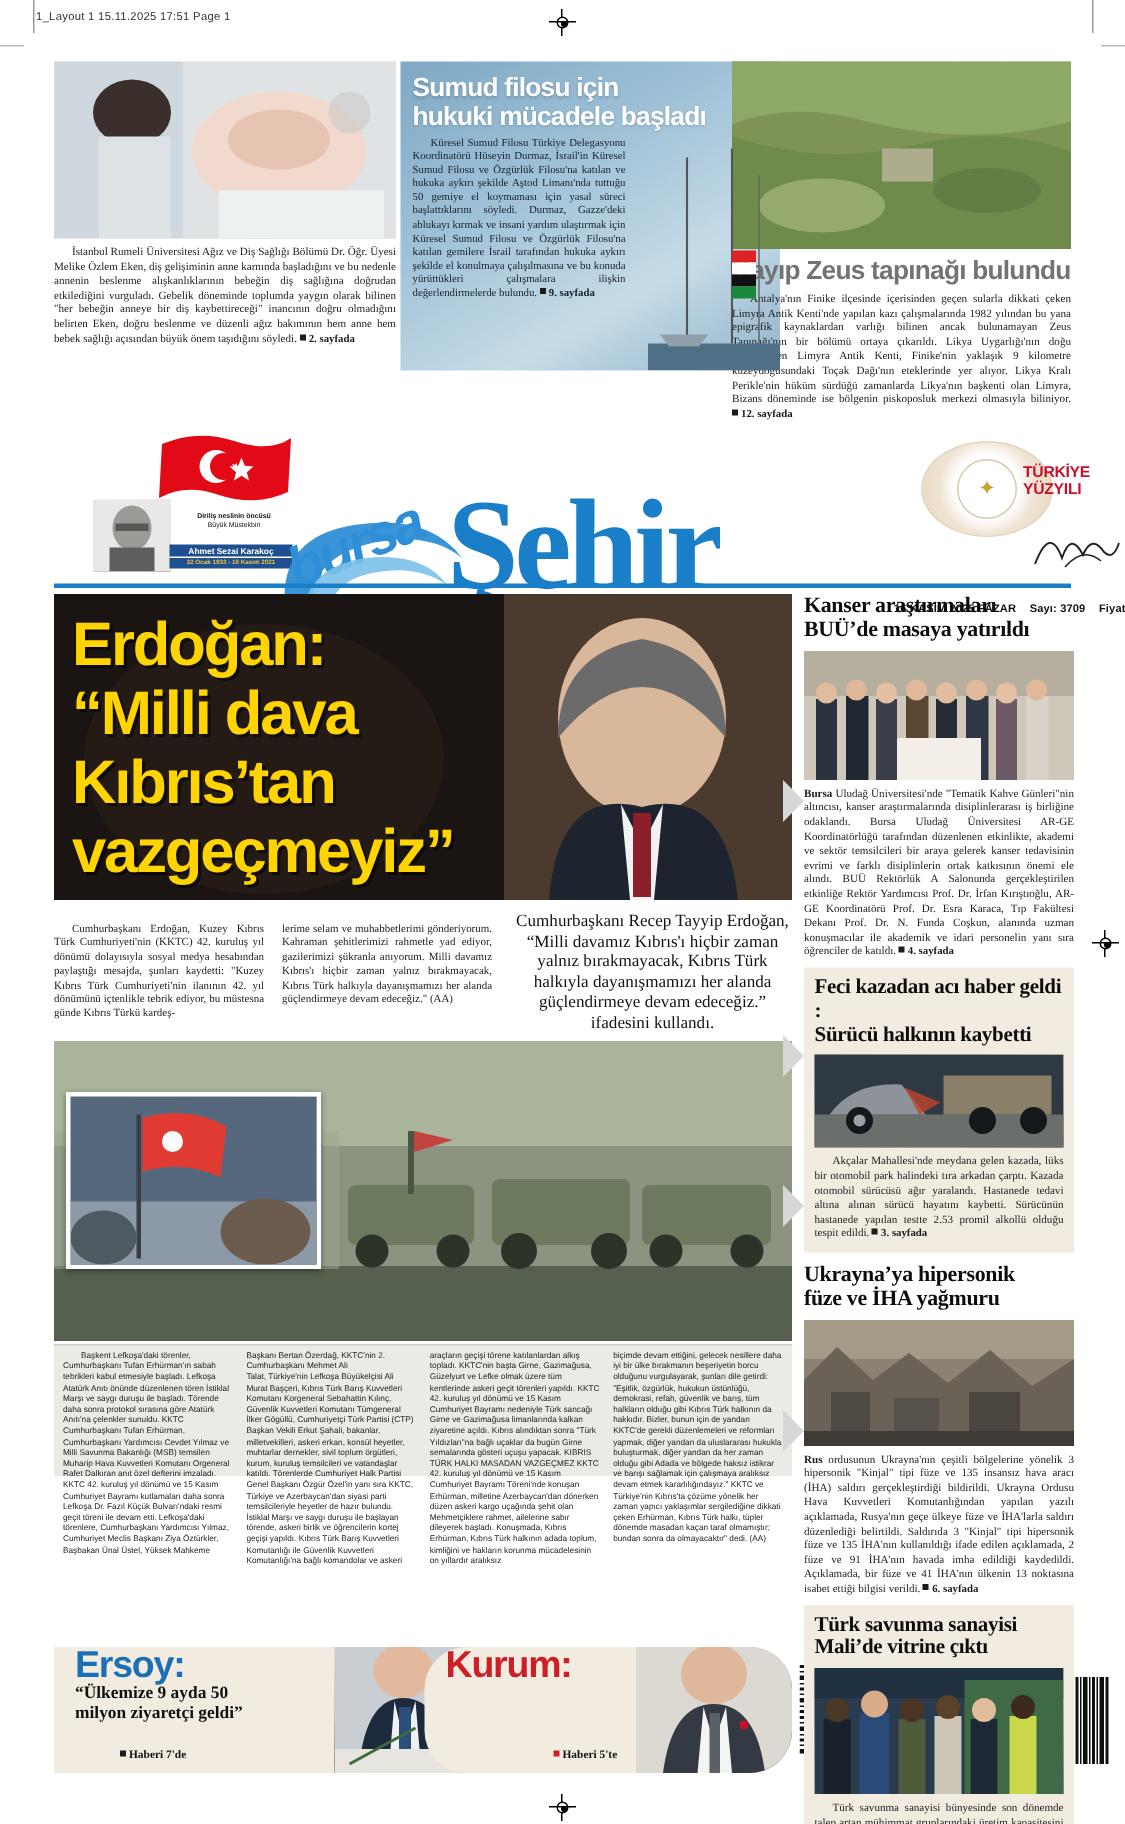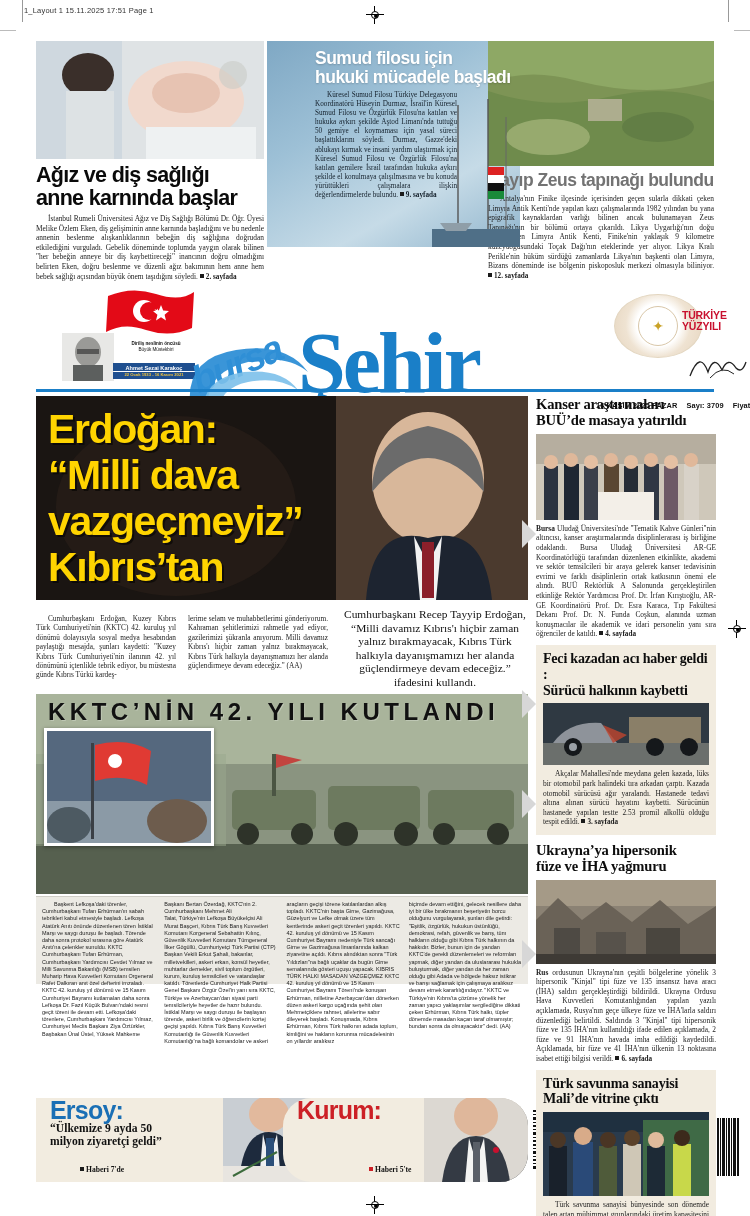--- a/index.html
+++ b/index.html
@@ -65,21 +65,20 @@
     font-weight:bold; font-size:21.5px; line-height:23px;
     letter-spacing:-.7px; margin-top:5px; color:#0a0a0a;
   }
   .t-left .body-text { margin-top:4px; width:228px; }
 
   
   .t-mid {
     position:absolute; left:267px; top:5px; width:253px; height:206px;
     background:linear-gradient(150deg,#7fa8c4 0%,#9dc0d6 35%,#c6dbe7 70%,#8fb4cc 100%);
     overflow:hidden;
-    padding-left:40px;
   }
   .t-mid .mh {
     font-family:"Liberation Sans", sans-serif;
     font-weight:bold; font-size:17.5px; line-height:19px; letter-spacing:-.5px;
     color:#ffffff; padding:8px 8px 0 8px; position:relative; z-index:3;
     text-shadow:0 1px 2px rgba(0,0,0,.18);
   }
   .t-mid .mt {
     position:relative; z-index:3;
     padding:4px 8px 0 8px; width:158px;
@@ -295,24 +294,20 @@
           <rect width="228" height="118" fill="#dfe3e5"></rect>
           <rect x="0" y="0" width="86" height="118" fill="#cfd8df"></rect>
           <ellipse cx="52" cy="34" rx="26" ry="22" fill="#3a2f2a"></ellipse>
           <rect x="30" y="50" width="48" height="68" fill="#dde2e4"></rect>
           <ellipse cx="150" cy="60" rx="58" ry="40" fill="#f1d9cd"></ellipse>
           <ellipse cx="150" cy="52" rx="34" ry="20" fill="#e7c3b2"></ellipse>
           <rect x="110" y="86" width="110" height="32" fill="#eef1f2"></rect>
           <circle cx="197" cy="34" r="14" fill="#c9ccc7" opacity=".6"></circle>
         </svg>
       </div>
-      <div class="headline">
-          <span style="display:block">Ağız ve diş sağlığı</span>
-          <span style="display:block">anne karnında başlar</span>
-        </div>
       <div class="body-text"><span class="indent"></span><span>İstanbul Rumeli Üniversitesi Ağız ve Diş Sağlığı Bölümü Dr. Öğr. Üyesi Melike Özlem Eken, diş gelişiminin anne karnında başladığını ve bu nedenle annenin beslenme alışkanlıklarının bebeğin diş sağlığına doğrudan etkilediğini vurguladı. Gebelik döneminde toplumda yaygın olarak bilinen "her bebeğin anneye bir diş kaybettireceği" inancının doğru olmadığını belirten Eken, doğru beslenme ve düzenli ağız bakımının hem anne hem bebek sağlığı açısından büyük önem taşıdığını söyledi.</span>
         <span class="pageref"><span class="sq"></span><span>2. sayfada</span></span>
       </div>
     </div>
 
     <div class="t-mid">
       <svg class="boat" viewBox="0 0 88 150">
         <rect width="88" height="150" fill="none"></rect>
         <line x1="26" y1="8" x2="26" y2="132" stroke="#555" stroke-width="1.4"></line>
         <line x1="56" y1="2" x2="56" y2="132" stroke="#555" stroke-width="1.4"></line>
@@ -417,22 +412,22 @@
         <ellipse cx="392" cy="82" rx="56" ry="66" fill="#d8b79a"></ellipse>
         <path d="M336 96 Q392 28 448 96 Q448 40 392 30 Q336 40 336 96 Z" fill="#6b6b6b"></path>
         <path d="M330 204 Q336 128 392 142 Q448 128 456 204 Z" fill="#1d2430"></path>
         <path d="M378 140 L392 168 L406 140 L400 204 L384 204 Z" fill="#f2f2f2"></path>
         <rect x="386" y="146" width="12" height="56" fill="#8b1f2a"></rect>
         <ellipse cx="140" cy="110" rx="120" ry="90" fill="#2b2019" opacity=".6"></ellipse>
       </svg>
       <div class="hero-title">
         <div>Erdoğan:</div>
         <div>“Milli dava</div>
+        <div>Kıbrıs’tan</div>
         <div>vazgeçmeyiz”</div>
-        <div>Kıbrıs’tan</div>
       </div>
     </div>
 
     <div class="deck">Cumhurbaşkanı Recep Tayyip Erdoğan, “Milli davamız Kıbrıs'ı hiçbir zaman yalnız bırakmayacak, Kıbrıs Türk halkıyla dayanışmamızı her alanda güçlendirmeye devam edeceğiz.” ifadesini kullandı.</div>
 
     <div class="lead-cols">
       <div class="body-text"><span class="indent"></span><span>Cumhurbaşkanı Erdoğan, Kuzey Kıbrıs Türk Cumhuriyeti'nin (KKTC) 42. kuruluş yıl dönümü dolayısıyla sosyal medya hesabından paylaştığı mesajda, şunları kaydetti: "Kuzey Kıbrıs Türk Cumhuriyeti'nin ilanının 42. yıl dönümünü içtenlikle tebrik ediyor, bu müstesna günde Kıbrıs Türkü kardeş-</span></div>
       <div class="body-text"><span>lerime selam ve muhabbetlerimi gönderiyorum. Kahraman şehitlerimizi rahmetle yad ediyor, gazilerimizi şükranla anıyorum. Milli davamız Kıbrıs'ı hiçbir zaman yalnız bırakmayacak, Kıbrıs Türk halkıyla dayanışmamızı her alanda güçlendirmeye devam edeceğiz." (AA)</span></div>
     </div>
 
@@ -451,21 +446,20 @@
             <circle cx="266" cy="140" r="11"></circle>
           <circle cx="310" cy="140" r="12"></circle>
             <circle cx="370" cy="140" r="12"></circle>
           <circle cx="408" cy="140" r="11"></circle>
             <circle cx="462" cy="140" r="11"></circle>
         </g>
         <rect x="236" y="60" width="4" height="42" fill="#4b5543"></rect>
         <path d="M240 60 L266 66 L240 74 Z" fill="#c2443f"></path>
         <rect x="0" y="60" width="190" height="92" fill="#9aa78d" opacity=".5"></rect>
       </svg>
-      <div class="kktc-title">KKTC’NİN 42. YILI KUTLANDI</div>
       <div class="kktc-inset">
         <svg width="170" height="118" viewBox="0 0 170 118">
           <rect width="170" height="118" fill="#55687e"></rect>
           <rect x="0" y="70" width="170" height="48" fill="#8b9aa6"></rect>
           <path d="M48 14 Q80 6 104 20 L100 54 Q76 42 48 50 Z" fill="#e03a33"></path>
           <circle cx="68" cy="30" r="7" fill="#fff"></circle>
           <rect x="44" y="12" width="3" height="96" fill="#3a3f45"></rect>
           <ellipse cx="130" cy="90" rx="30" ry="22" fill="#6d5c4d"></ellipse>
           <ellipse cx="22" cy="94" rx="22" ry="18" fill="#4d5a62"></ellipse>
         </svg>

